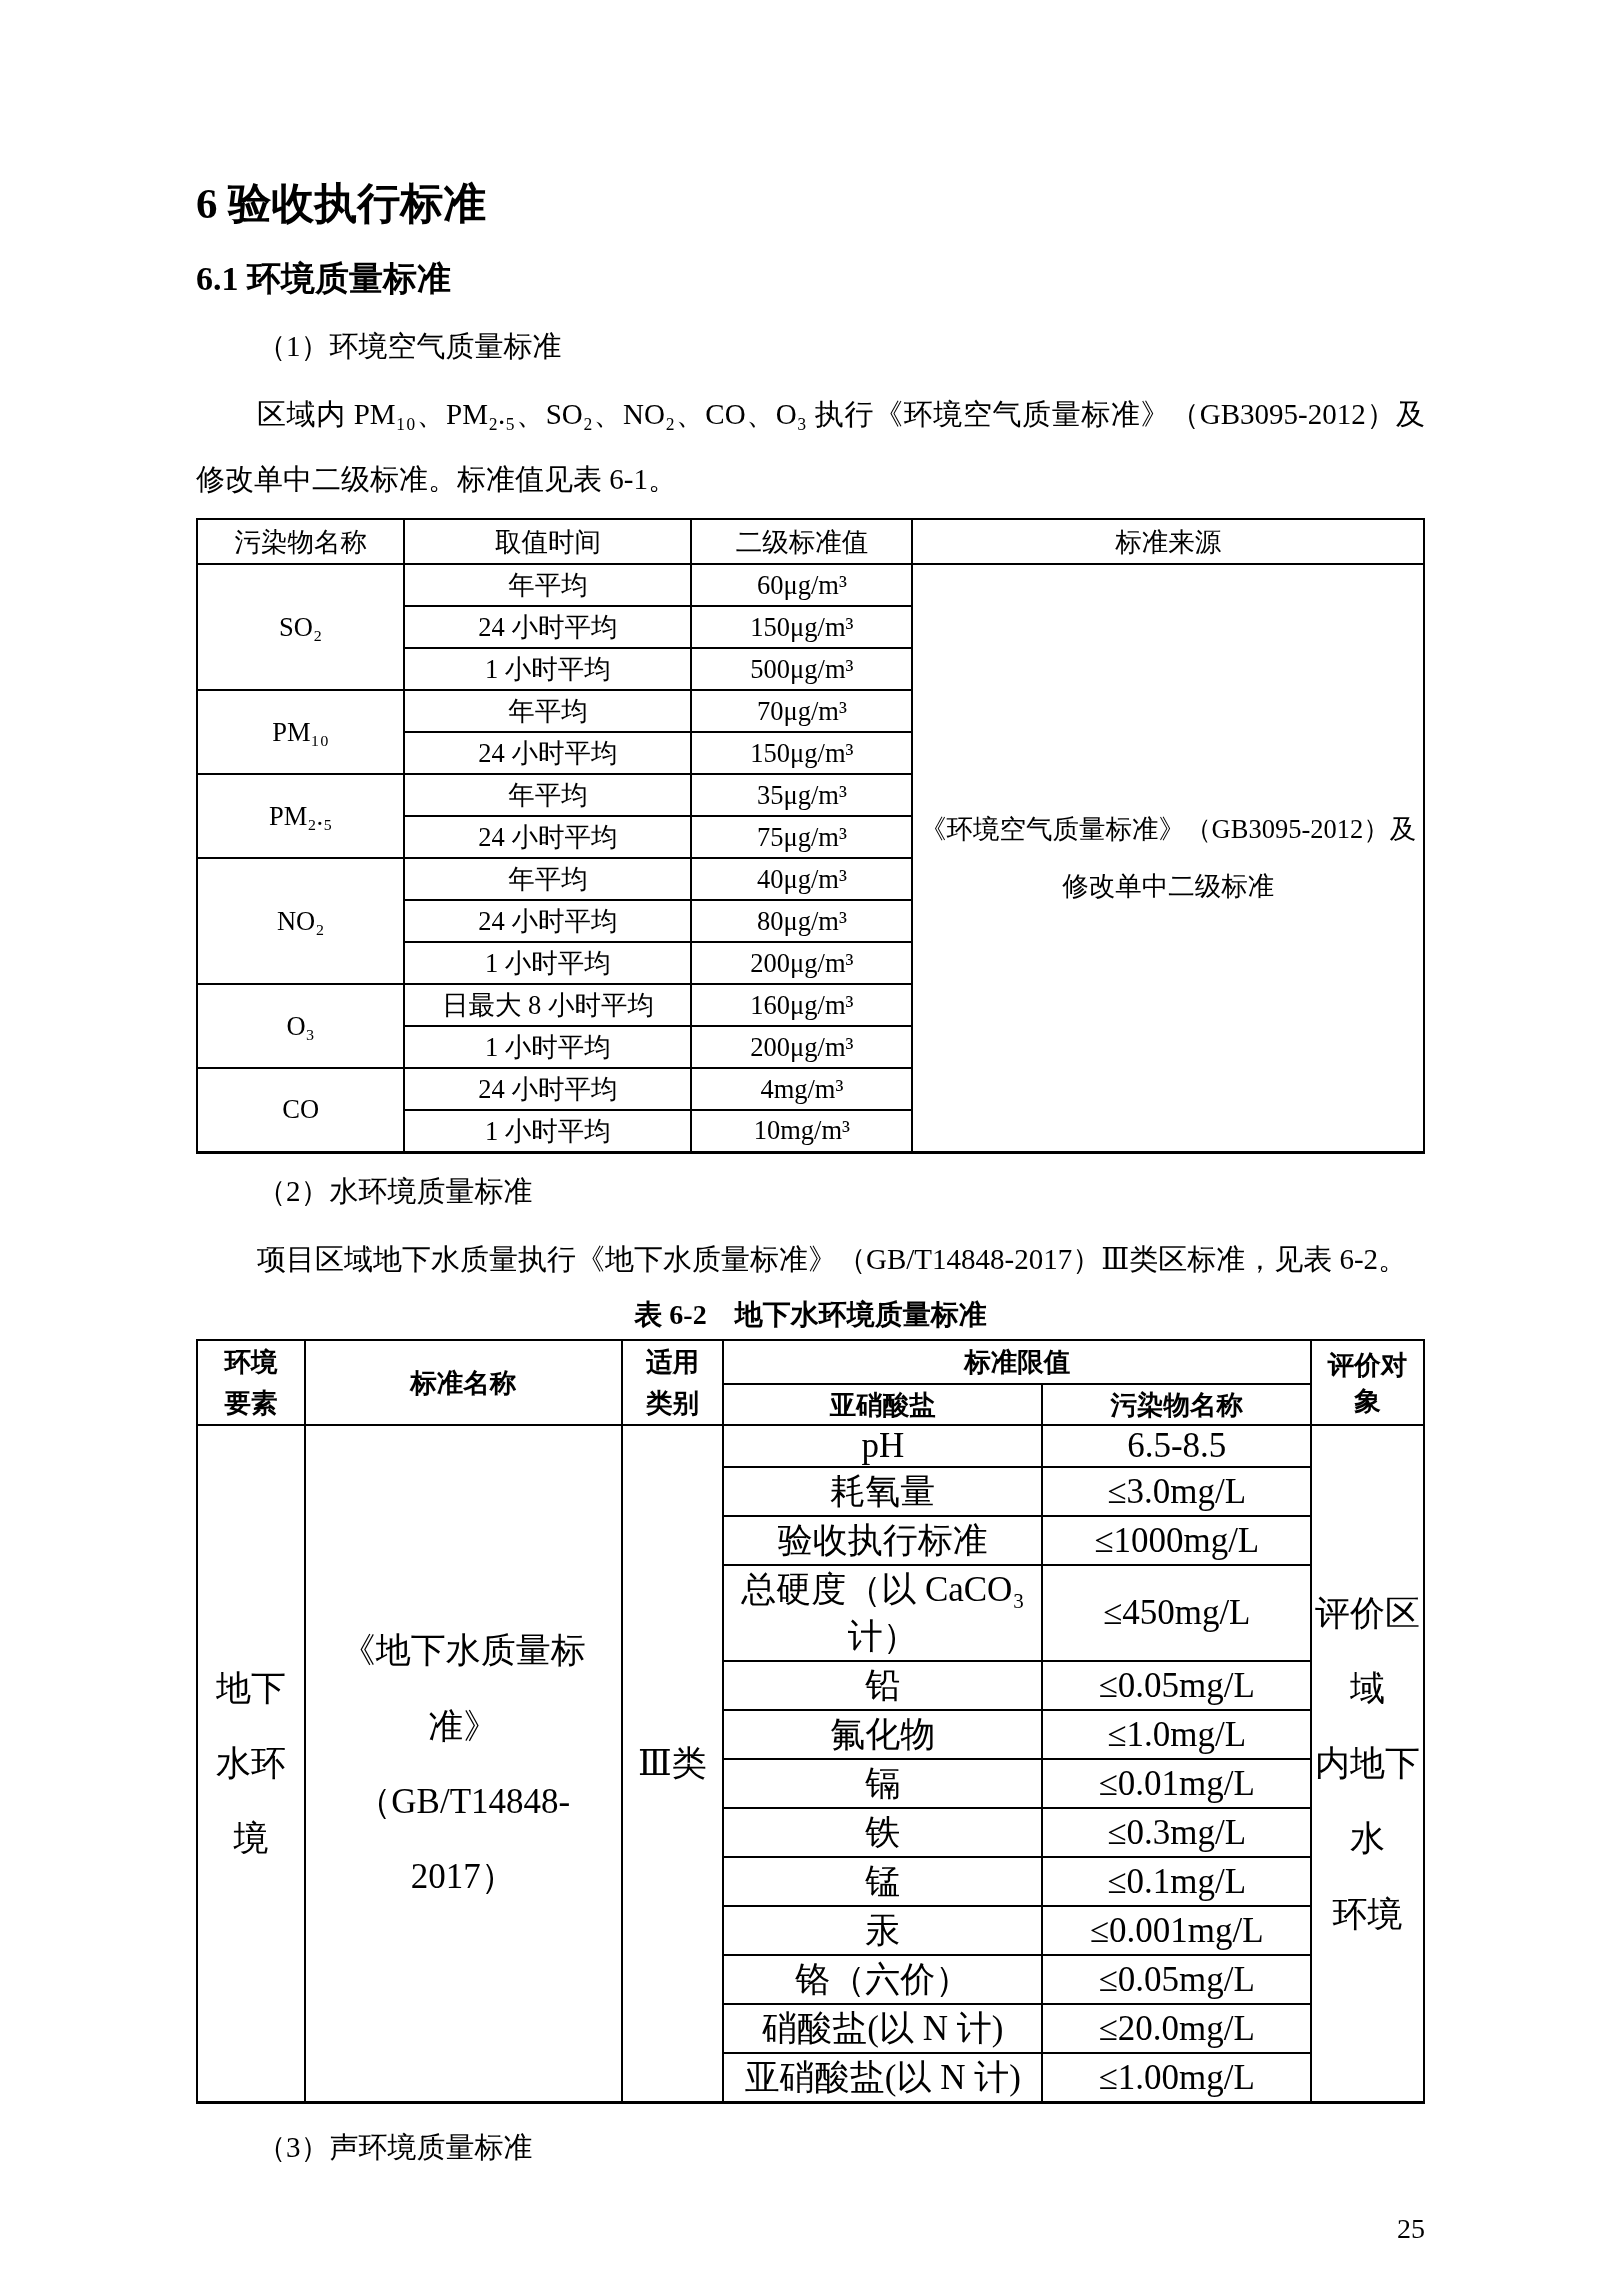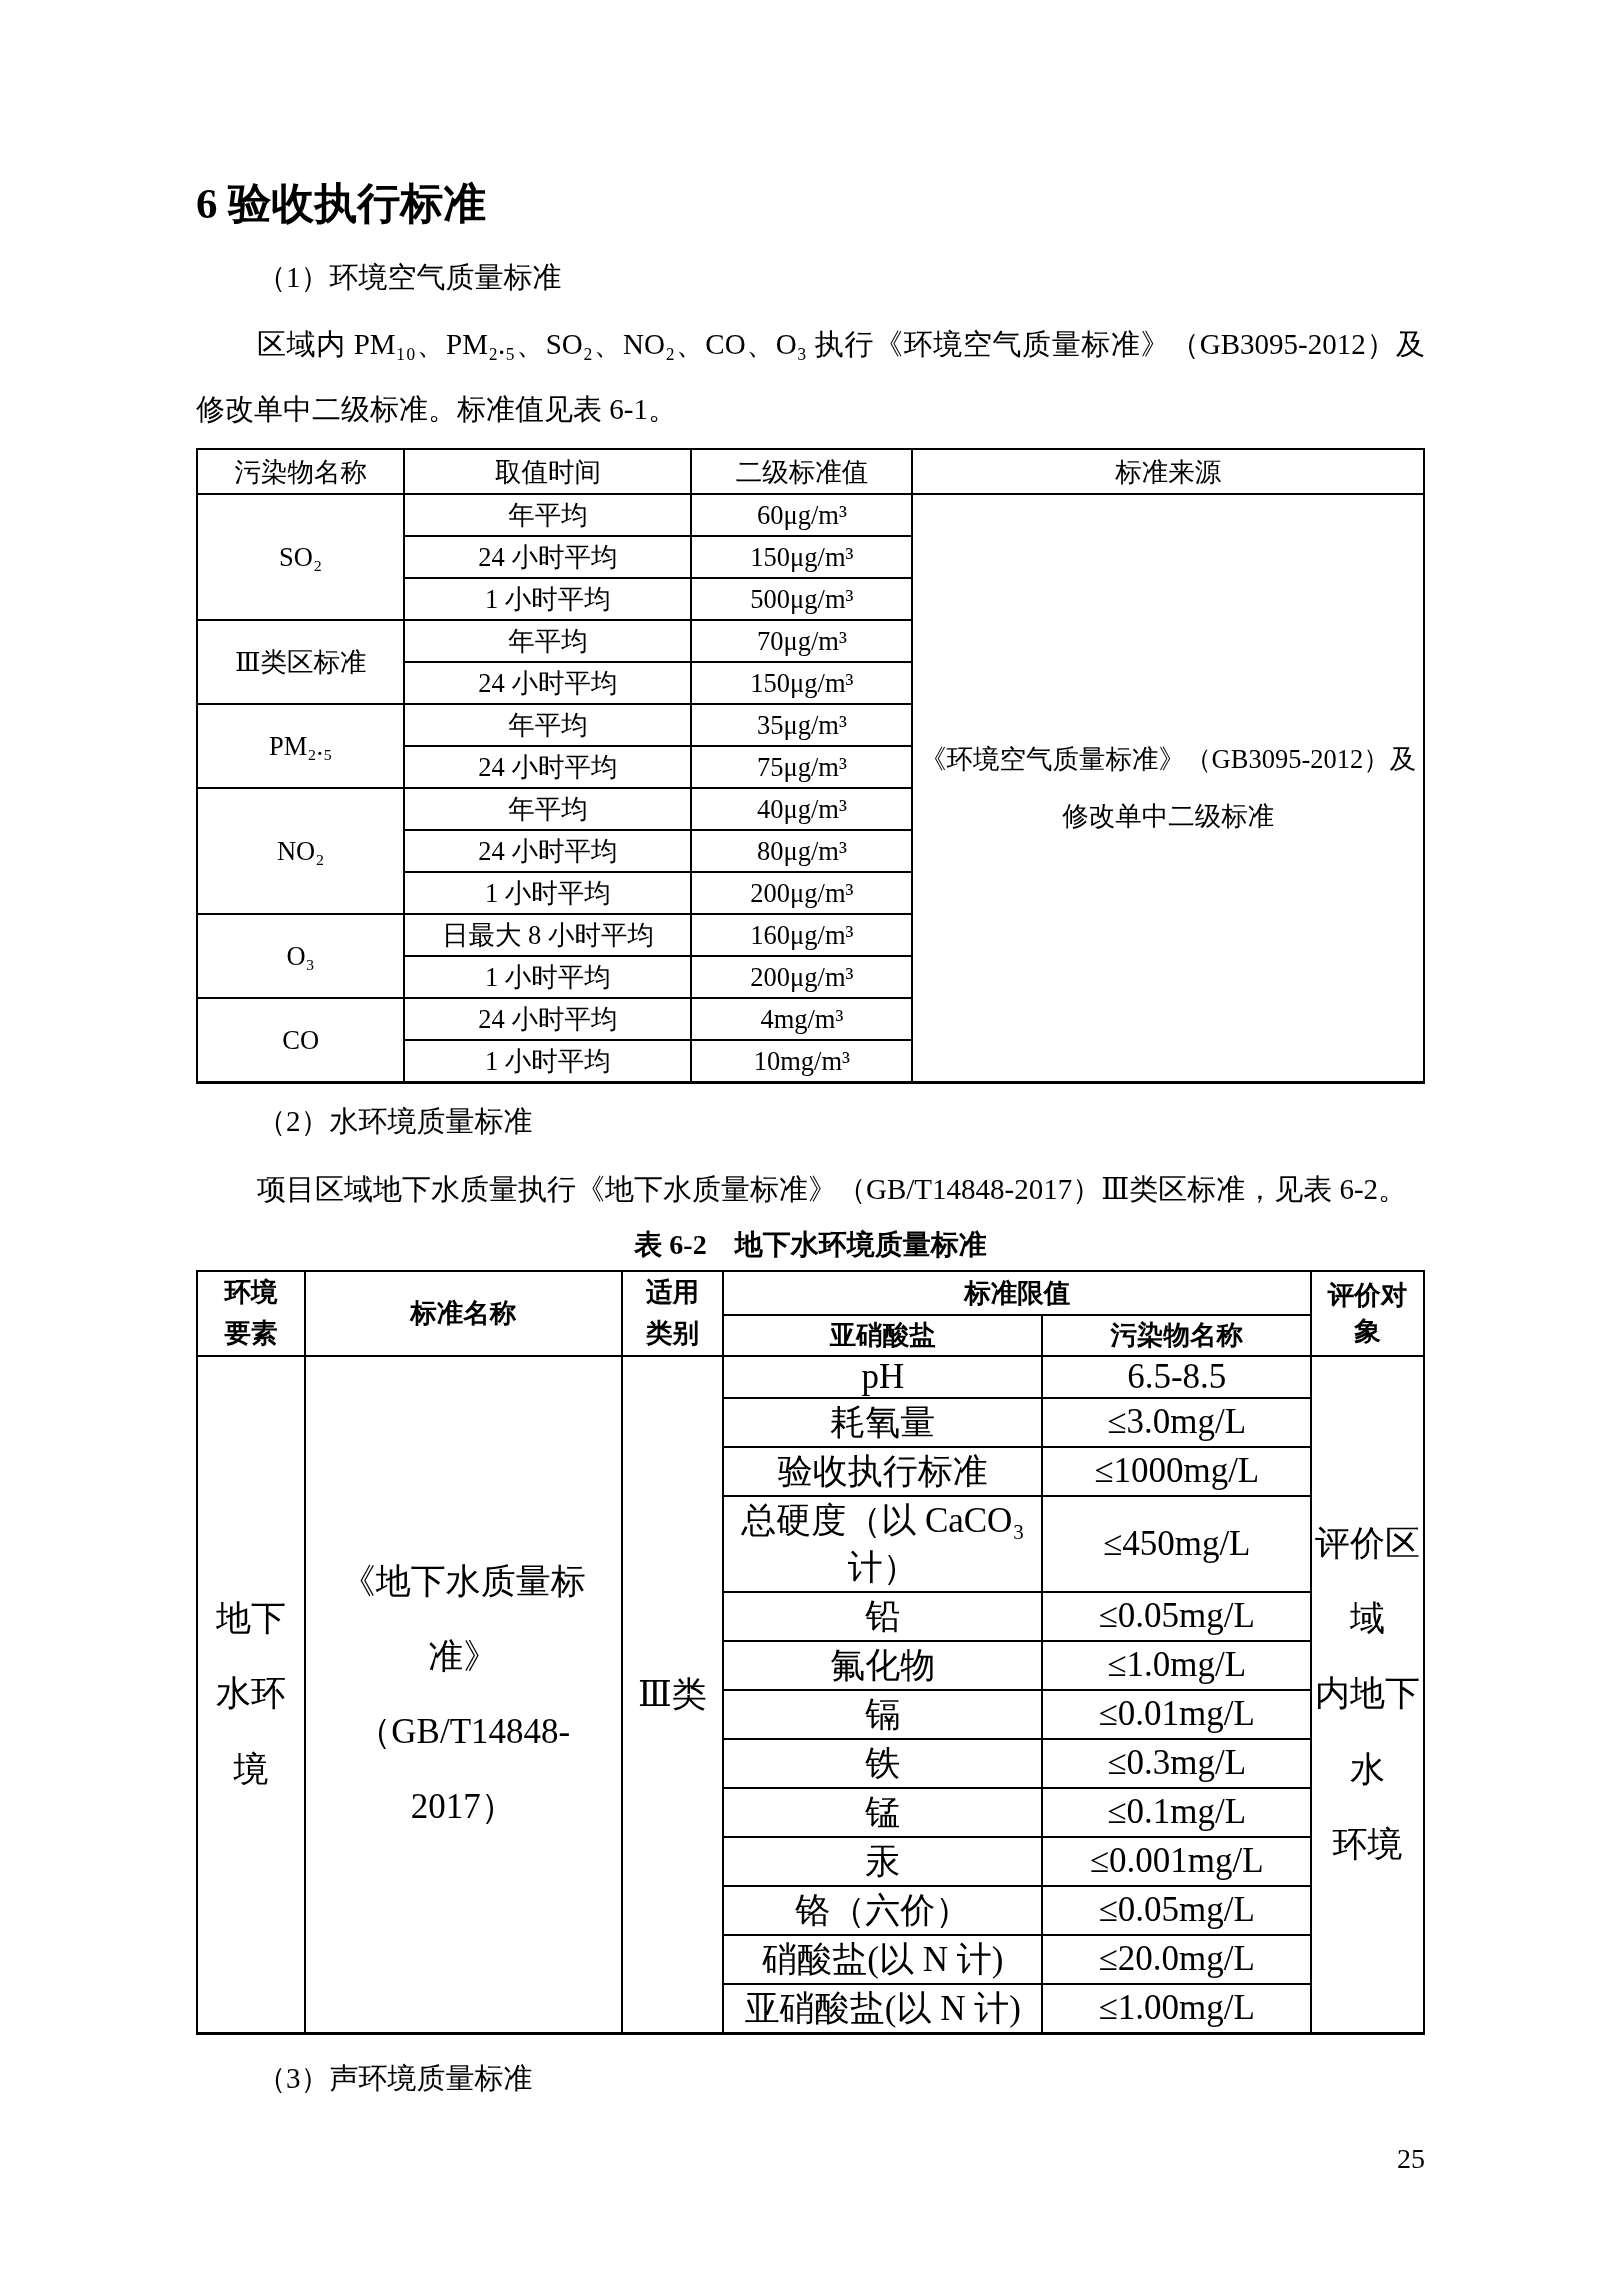--- a/index.html
+++ b/index.html
@@ -60,20 +60,21 @@
 
   .item-last { margin-top: 21.6px; margin-bottom: 0; }
   .pageno { font-size: 28px; text-align: right; margin-top: 47px; }
 </style>
 </head>
 <body>
 
 <div class="page">
 
   <div class="h1">6 验收执行标准</div>
+  <div class="h2">6.1 环境质量标准</div>
 
   <p class="item">（1）环境空气质量标准</p>
   <p class="para">区域内 PM₁₀、PM₂.₅、SO₂、NO₂、CO、O₃ 执行《环境空气质量标准》（GB3095-2012）及修改单中二级标准。标准值见表 6-1。</p>
 
 
   <table class="t1">
     <colgroup>
       <col style="width:16.9%">
         <col style="width:23.4%">
         <col style="width:18.0%">
@@ -94,21 +95,21 @@
       </tr>
       <tr>
         <td>24 小时平均</td>
         <td>150μg/m³</td>
       </tr>
       <tr>
         <td>1 小时平均</td>
         <td>500μg/m³</td>
       </tr>
       <tr>
-        <td rowspan="2">Ⅲ类区标准</td>
+        <td rowspan="2">PM₁₀</td>
         <td>年平均</td>
         <td>70μg/m³</td>
       </tr>
       <tr>
         <td>24 小时平均</td>
         <td>150μg/m³</td>
       </tr>
       <tr>
         <td rowspan="2">PM₂.₅</td>
         <td>年平均</td>

